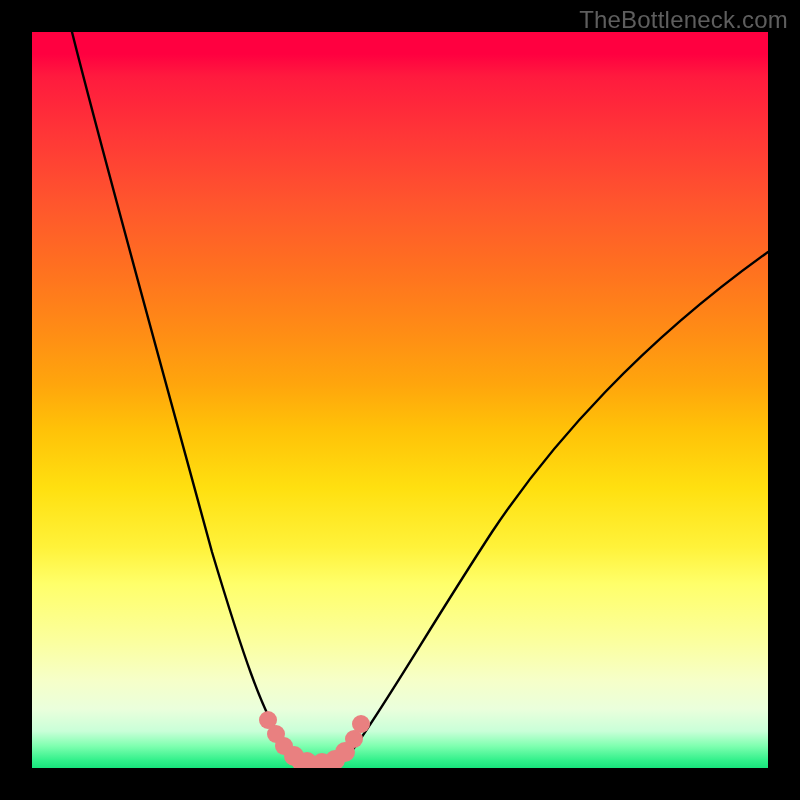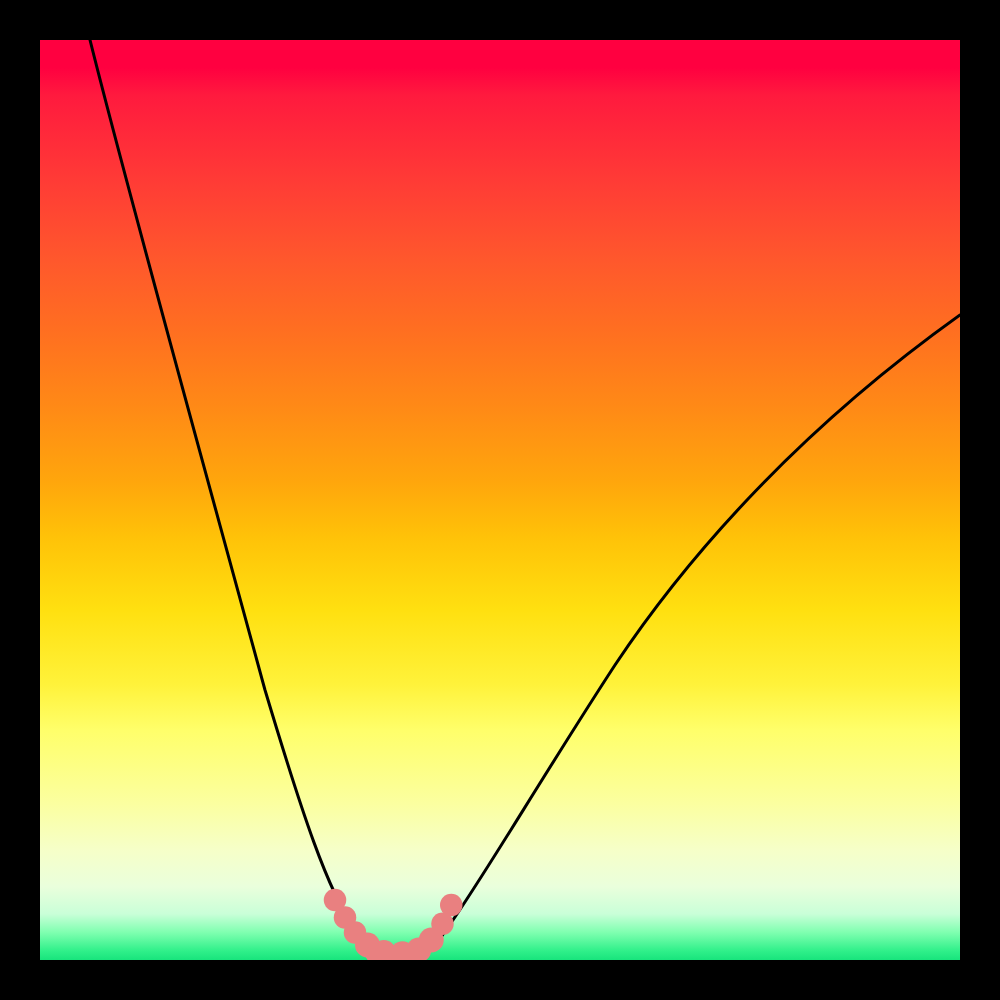--- a/index.html
+++ b/index.html
@@ -58,20 +58,21 @@
     position: absolute;
     inset: 0;
     width: 100%;
     height: 100%;
   }
 </style>
 </head>
 <body>
 
 <div class="frame">
+  <div class="watermark">TheBottleneck.com</div>
   <div class="plot-area">
     <div class="heat"></div>
     <svg class="curve" viewBox="0 0 736 736" preserveAspectRatio="none">
       <path d="M 40 0
                C 70 120, 120 300, 180 520
                C 210 620, 230 680, 252 712
                C 262 726, 272 733, 285 735
                C 298 737, 310 732, 322 716
                C 350 678, 400 592, 460 500
                C 520 410, 610 310, 736 220" fill="none" stroke="#000" stroke-width="2.4" stroke-linecap="round" stroke-linejoin="round"></path>

